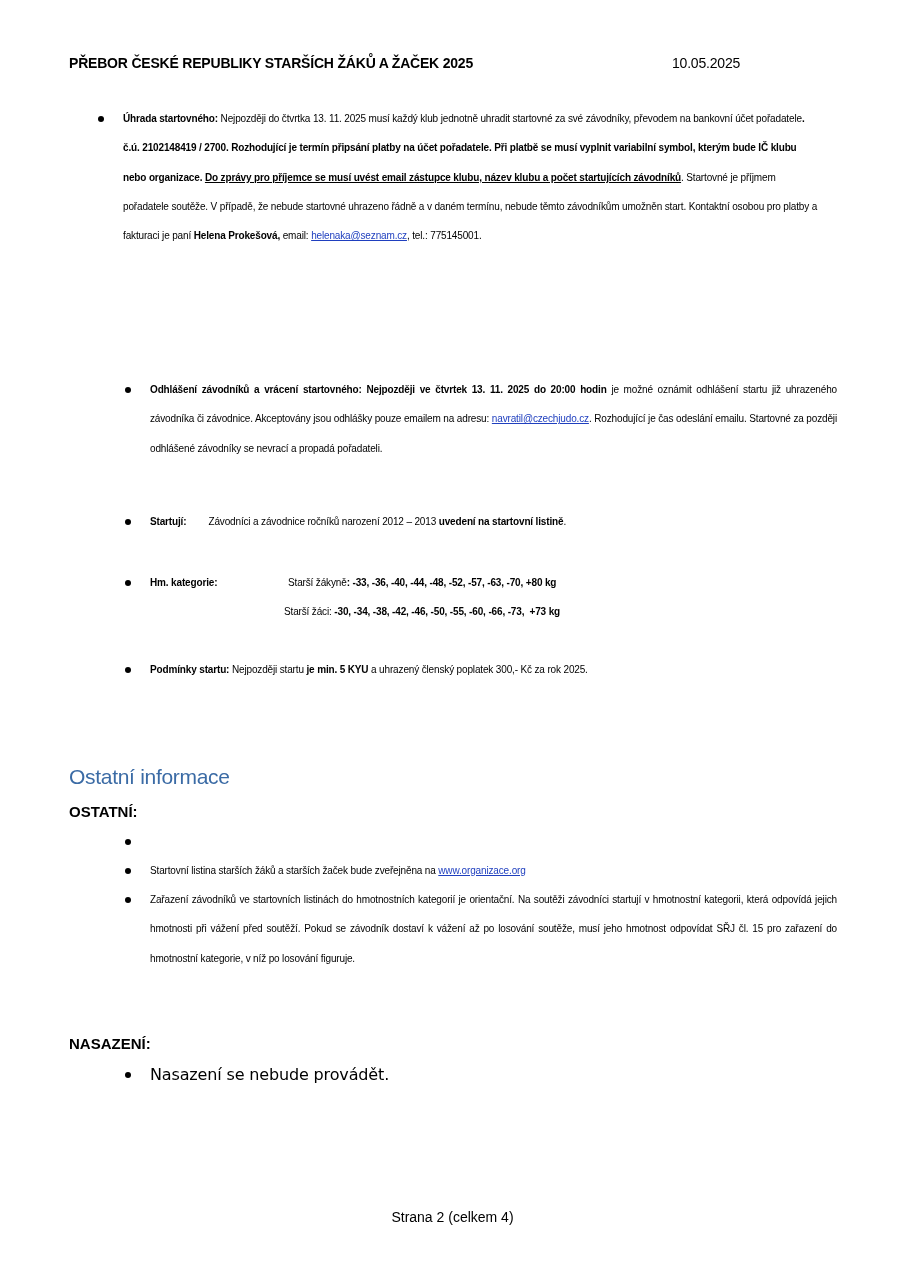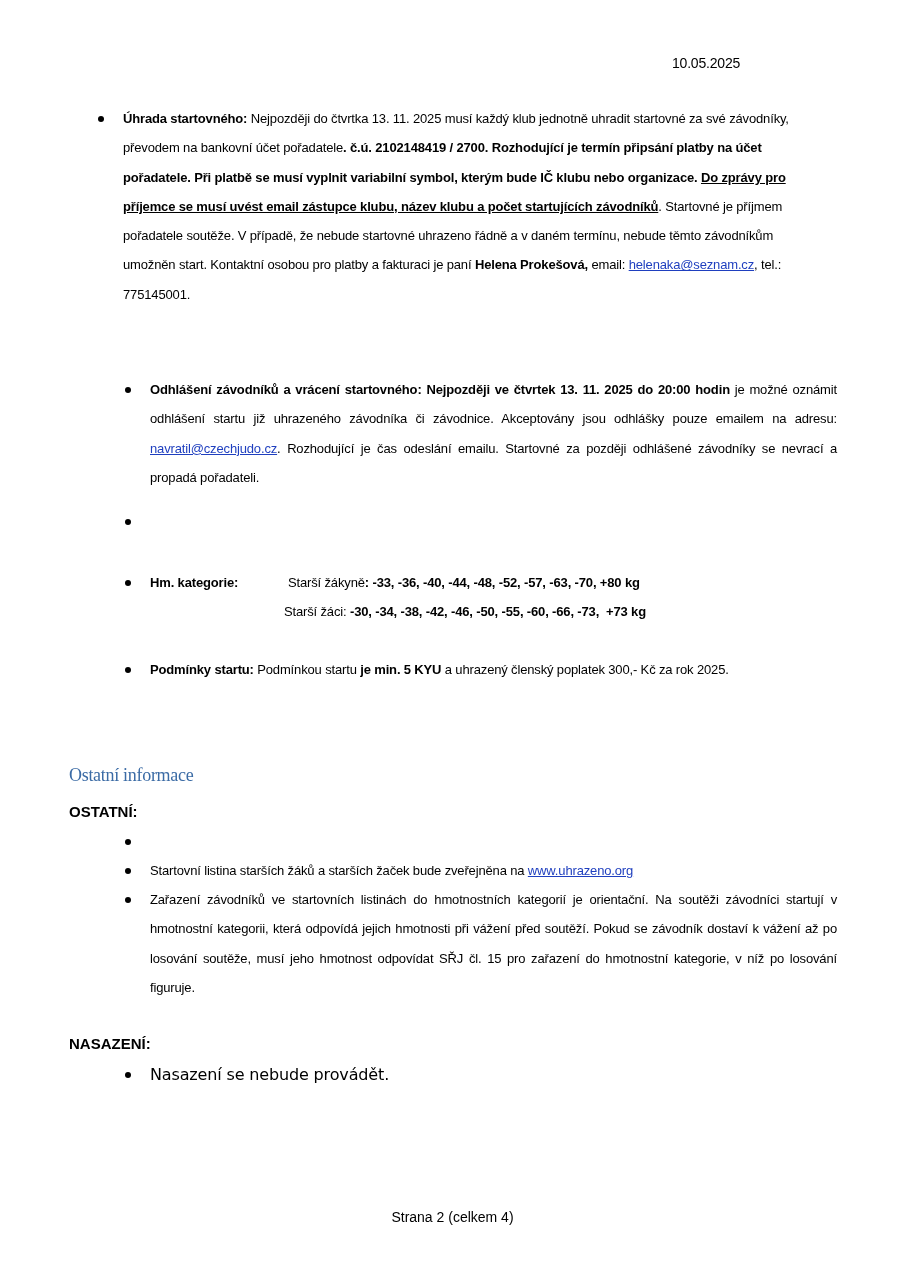--- a/index.html
+++ b/index.html
@@ -7,89 +7,93 @@
     width: 905px; height: 1280px; position: relative; overflow: hidden;
     font-family: "Liberation Sans", sans-serif; color: #000;
   }
   .page { position: absolute; left: 0; top: 0; width: 905px; height: 1280px; }
   .header {
     position: absolute; left: 69px; top: 55px; width: 680px;
     font-size: 14px; font-weight: bold; letter-spacing: -0.2px;
   }
   .header .date { position: absolute; left: 603px; top: 0; font-weight: normal; }
   .para {
-    position: absolute; font-size: 13px; line-height: 29.3px;
+    position: absolute; font-size: 10px; line-height: 29.3px;
     letter-spacing: -0.15px;
   }
   .bullet {
     position: absolute; width: 6px; height: 6px; border-radius: 50%; background: #000;
   }
   b { font-weight: bold; }
   u { text-decoration: underline; }
   a.link { color: #1f3fbf; text-decoration: underline; }
   .justify { text-align: justify; text-align-last: left; }
   .heading {
     position: absolute; left: 69px; top: 765px;
-    font-family: Liberation Serif, serif; font-size: 18px; color: #3b6ba5;
+    font-family: Liberation Sans, sans-serif; font-size: 21px; color: #3b6ba5;
     letter-spacing: -0.3px;
     text-align: center;
   }
   .subhead {
     position: absolute; left: 69px; font-size: 15px; font-weight: bold;
   }
   .footer {
     position: absolute; left: 0; width: 905px; top: 1209px; text-align: center;
     font-size: 14px; font-family: "Liberation Sans", sans-serif;
   }
 </style>
 </head>
 <body>
 
 <div class="page">
 
   <div class="header">
+    <span>PŘEBOR ČESKÉ REPUBLIKY STARŠÍCH ŽÁKŮ A ŽAČEK 2025</span>
     <span class="date">10.05.2025</span>
   </div>
 
   <span class="bullet" style="left:98px; top:116px;"></span>
   <div class="para" style="left:123px; top:104px; width:695px;">
     <b>Úhrada startovného:</b><span> Nejpozději do čtvrtka 13. 11. 2025 musí každý klub jednotně uhradit startovné za své závodníky, převodem na bankovní účet pořadatele</span><b>. č.ú. 2102148419 / 2700.</b><b> Rozhodující je termín připsání platby na účet pořadatele. Při platbě se musí vyplnit variabilní symbol, kterým bude IČ klubu nebo organizace. </b><b><u>Do zprávy pro příjemce se musí uvést email zástupce klubu, název klubu a počet startujících závodníků</u></b><span>. Startovné je příjmem pořadatele soutěže. V případě, že nebude startovné uhrazeno řádně a v daném termínu, nebude těmto závodníkům umožněn start. Kontaktní osobou pro platby a fakturaci je paní </span><b>Helena Prokešová,</b><span> email: </span><a class="link">helenaka@seznam.cz</a><span>, tel.: 775145001.</span>
   </div>
 
   <span class="bullet" style="left:125px; top:387px;"></span>
   <div class="para justify" style="left:150px; top:375px; width:687px;">
     <b>Odhlášení závodníků a vrácení startovného: Nejpozději ve čtvrtek 13. 11. 2025 do 20:00 hodin</b><span> je možné oznámit odhlášení startu již uhrazeného závodníka či závodnice. Akceptovány jsou odhlášky pouze emailem na adresu: </span><a class="link">navratil@czechjudo.cz</a><span>. Rozhodující je čas odeslání emailu. Startovné za později odhlášené závodníky se nevrací a propadá pořadateli.</span>
   </div>
 
   <span class="bullet" style="left:125px; top:519px;"></span>
+  <div class="para" style="left:150px; top:507px; width:700px;">
+    <b>Startují:</b><span style="display:inline-block; width:22px;"></span><span>Závodníci a závodnice ročníků narození 2012 – 2013 </span><b>uvedení na startovní listině</b><span>.</span>
+  </div>
 
   <span class="bullet" style="left:125px; top:580px;"></span>
   <div class="para" style="left:150px; top:568px;">
     <b>Hm. kategorie:</b>
   </div>
   <div class="para" style="left:288px; top:568px; white-space:nowrap;">
     <span>Starší žákyně</span><b>: -33, -36, -40, -44, -48, -52, -57, -63, -70, +80 kg</b>
   </div>
   <div class="para" style="left:284px; top:597px; white-space:nowrap;">
     <span>Starší žáci: </span><b style="white-space:pre;">-30, -34, -38, -42, -46, -50, -55, -60, -66, -73,  +73 kg</b>
   </div>
 
   <span class="bullet" style="left:125px; top:667px;"></span>
   <div class="para" style="left:150px; top:655px; width:680px;">
-    <b>Podmínky startu:</b><span> Podmínkou startu </span><b>je min. 5 KYU</b><span> a uhrazený členský poplatek 300,- Kč za rok 2025.</span>
+    <b>Podmínky startu:</b><span> Nejpozději startu </span><b>je min. 5 KYU</b><span> a uhrazený členský poplatek 300,- Kč za rok 2025.</span>
   </div>
 
   <div class="heading">Ostatní informace</div>
   <div class="subhead" style="top:803px;">OSTATNÍ:</div>
 
   <span class="bullet" style="left:125px; top:839px;"></span>
 
   <span class="bullet" style="left:125px; top:868px;"></span>
   <div class="para" style="left:150px; top:856px; width:690px;">
-    <span>Startovní listina starších žáků a starších žaček bude zveřejněna na </span><a class="link">www.uhrazeno.org</a>
+    <span>Startovní listina starších žáků a starších žaček bude zveřejněna na </span><a class="link">www.organizace.org</a>
   </div>
 
   <span class="bullet" style="left:125px; top:897px;"></span>
   <div class="para justify" style="left:150px; top:885px; width:687px;">Zařazení závodníků ve startovních listinách do hmotnostních kategorií je orientační. Na soutěži závodníci startují v hmotnostní kategorii, která odpovídá jejich hmotnosti při vážení před soutěží. Pokud se závodník dostaví k vážení až po losování soutěže, musí jeho hmotnost odpovídat SŘJ čl. 15 pro zařazení do hmotnostní kategorie, v níž po losování figuruje.</div>
 
   <div class="subhead" style="top:1035px;">NASAZENÍ:</div>
   <span class="bullet" style="left:125px; top:1072px;"></span>
   <div class="para" style="left:150px; top:1060px; width:600px; font-family:'DejaVu Sans', sans-serif; font-size:16px;">Nasazení se nebude provádět.</div>
 
   <div class="footer">Strana 2 (celkem 4)</div>

